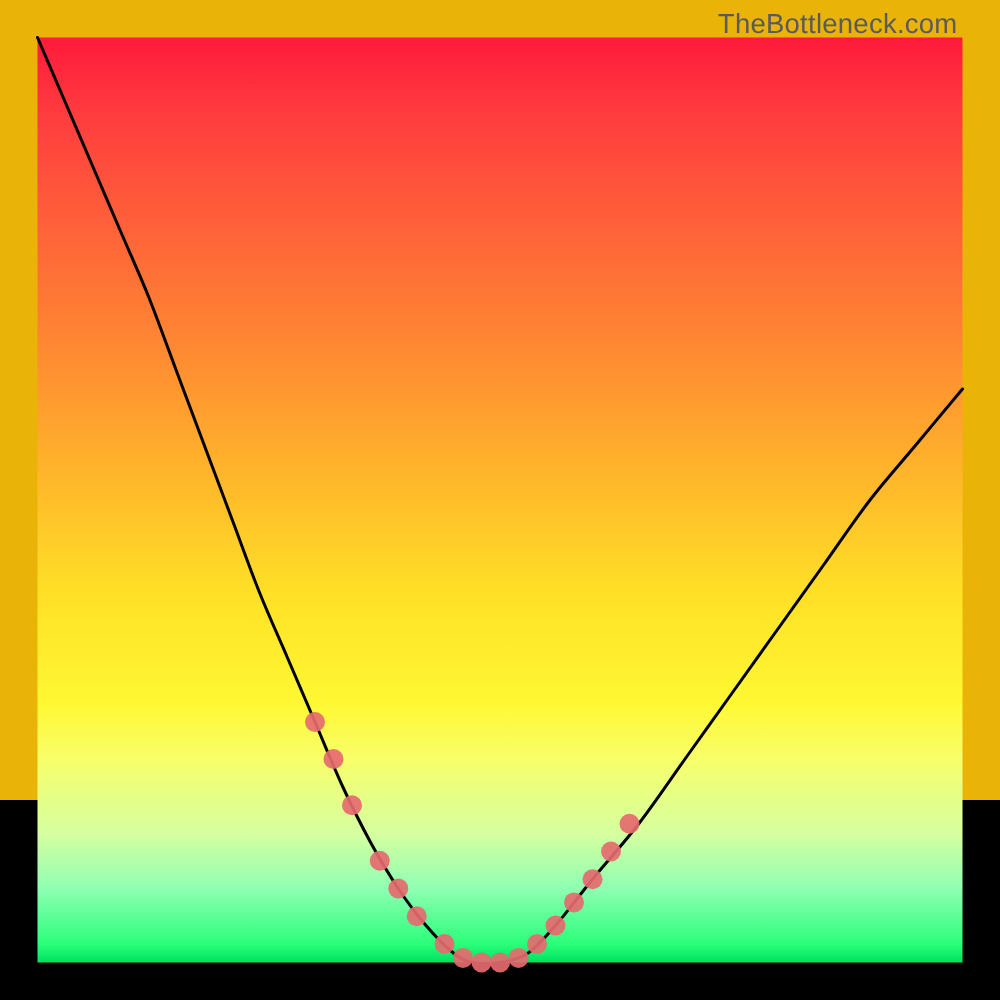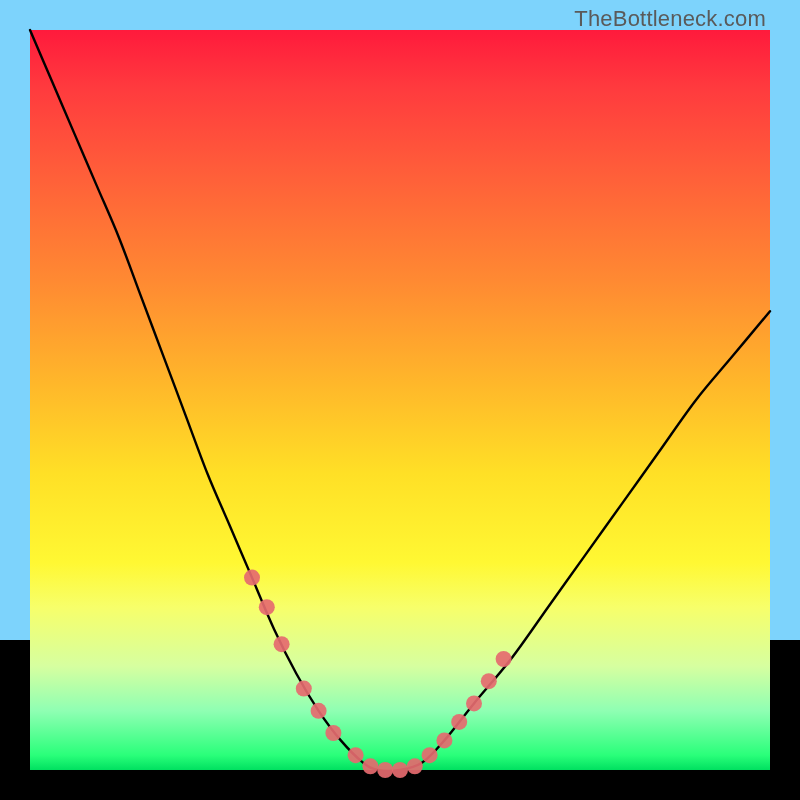--- a/index.html
+++ b/index.html
@@ -8,21 +8,21 @@
     width: 800px;
     height: 800px;
     overflow: hidden;
     background: #000;
     font-family: Arial, Helvetica, sans-serif;
   }
   .frame {
     position: relative;
     width: 800px;
     height: 640px;
-    background: #7dd3fc;
+    background: #eab308;
   }
   .plot {
     position: absolute;
     left: 30px;
     top: 30px;
     width: 740px;
     height: 740px;
     
     background: linear-gradient(
       to bottom,

